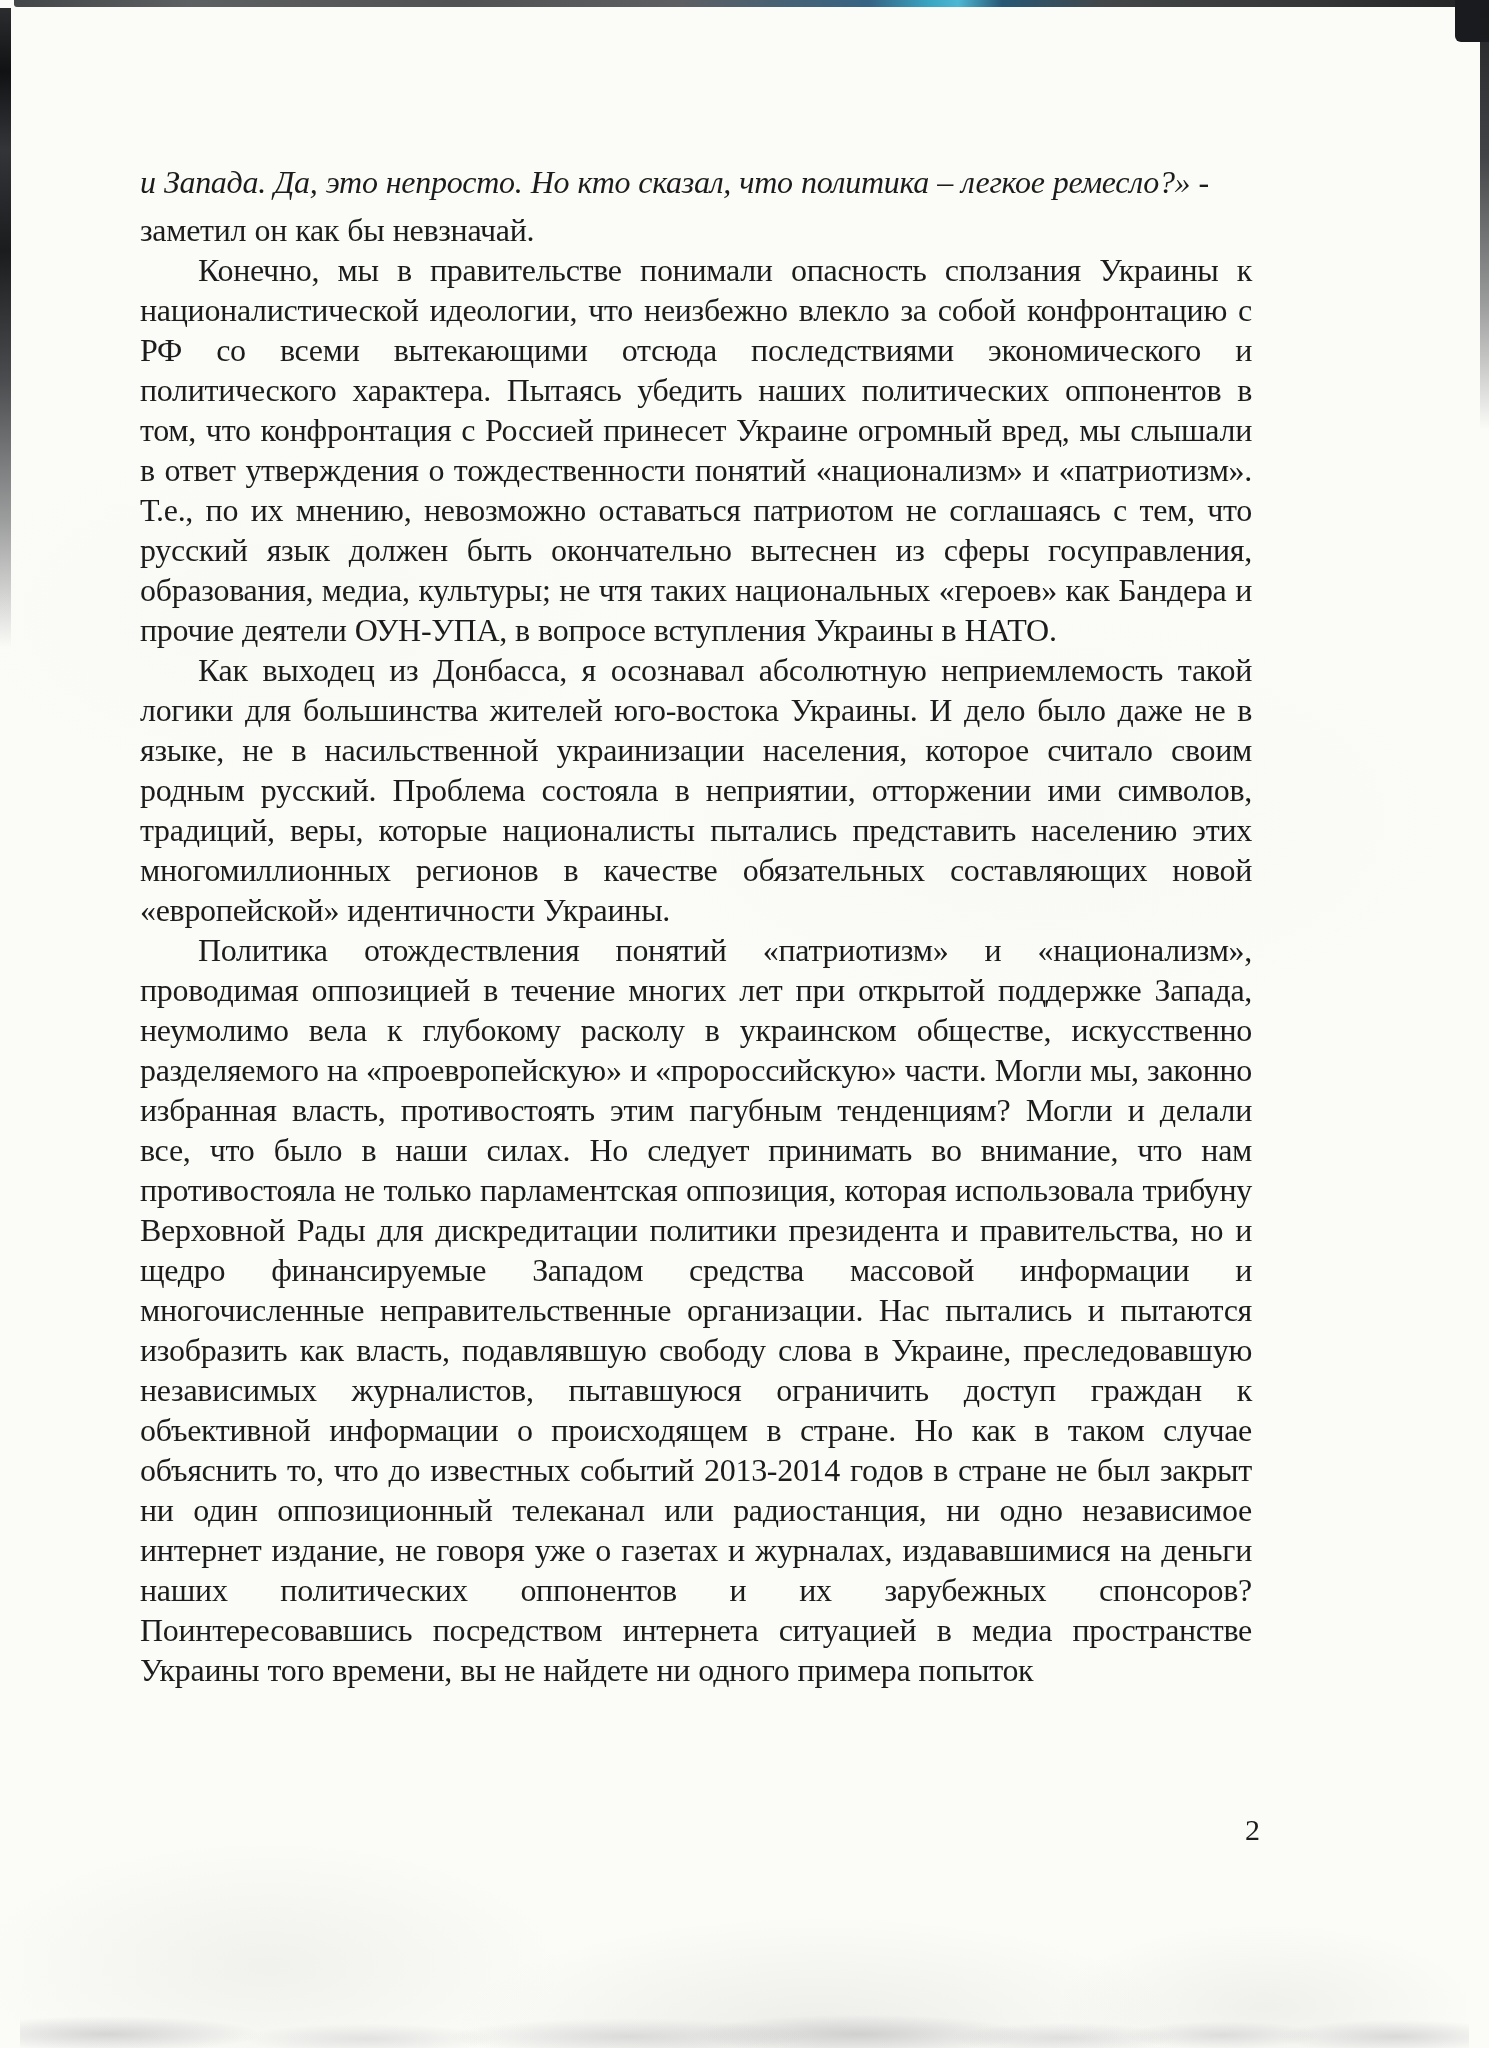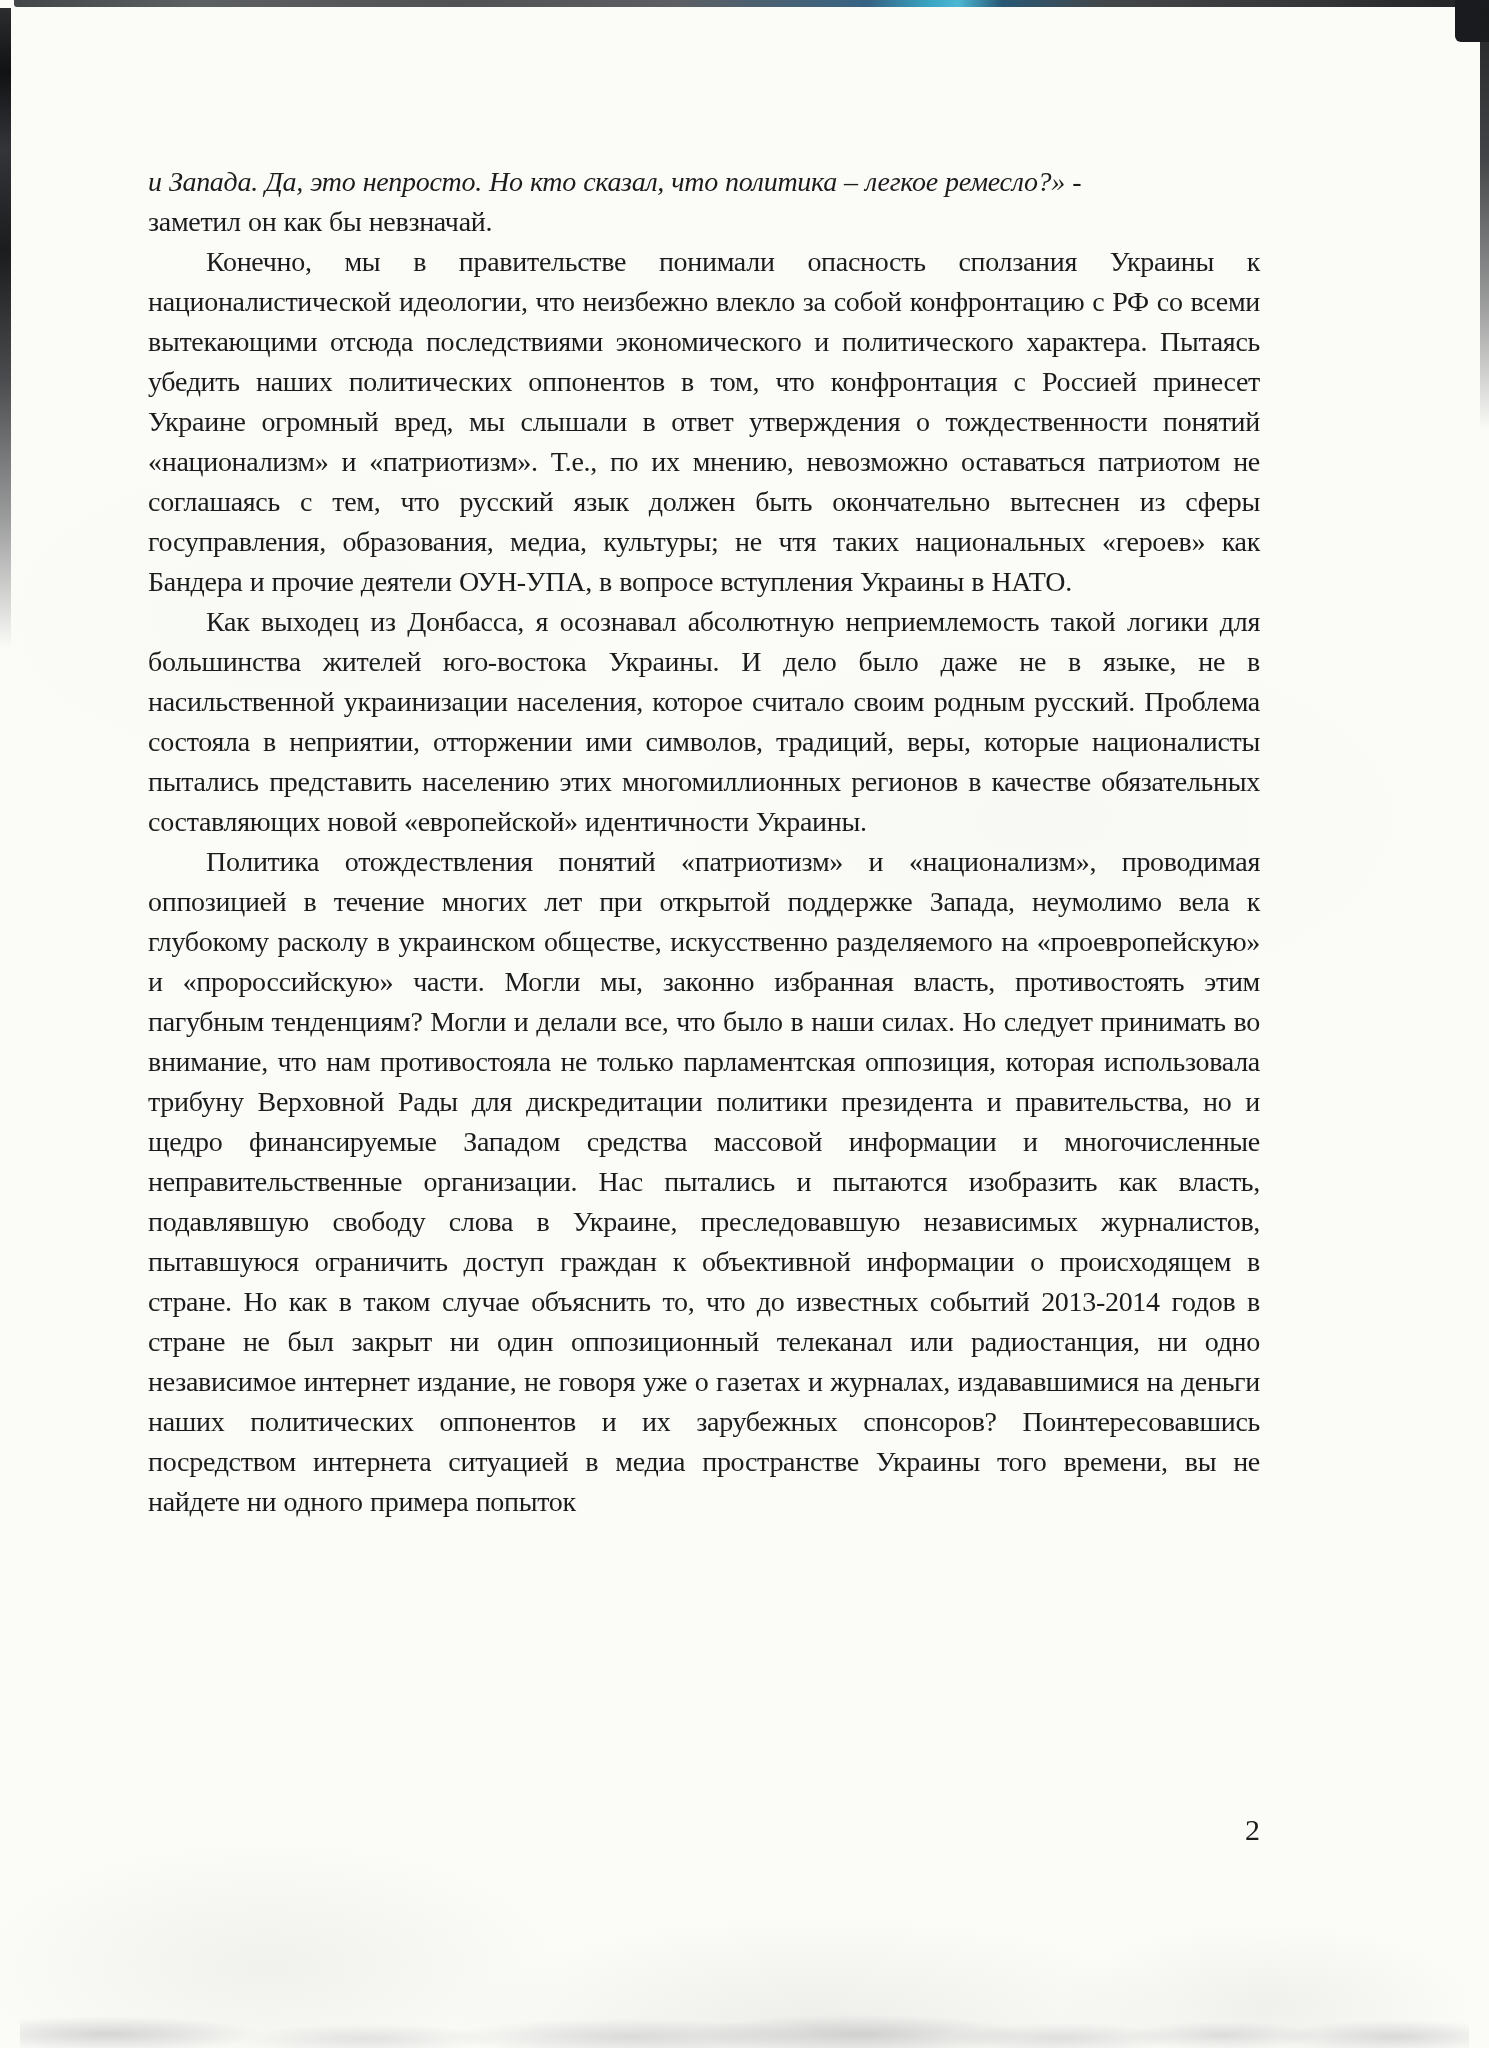--- a/index.html
+++ b/index.html
@@ -73,36 +73,37 @@
       radial-gradient(180px 22px at 24% 80%, rgba(130,132,134,0.18), rgba(130,132,134,0) 70%),
       radial-gradient(260px 26px at 42% 75%, rgba(125,127,129,0.22), rgba(125,127,129,0) 70%),
       radial-gradient(240px 28px at 58% 70%, rgba(118,120,122,0.26), rgba(118,120,122,0) 70%),
       radial-gradient(160px 22px at 72% 78%, rgba(128,130,132,0.20), rgba(128,130,132,0) 70%),
       radial-gradient(140px 20px at 83% 72%, rgba(126,128,130,0.20), rgba(126,128,130,0) 70%),
       radial-gradient(170px 24px at 95% 75%, rgba(120,122,124,0.24), rgba(120,122,124,0) 70%);
   }
   
   .text-block {
     position: absolute;
-    left: 148px;
+    left: 140px;
     top: 162px;
     width: 1112px;
-    font-size: 28px;
+    font-size: 32px;
     line-height: 40px;
     letter-spacing: -0.3px;
     word-spacing: 0.5px;
   }
   p { margin: 0; }
   p.quote-line {
     text-align: left;
     font-style: italic;
   }
   p.quote-attrib {
     text-align: left;
     font-style: normal;
+    margin-top: 8px;
   }
   p.body-par {
     text-align: justify;
     text-indent: 58px;
   }
   .page-number {
     position: absolute;
     left: 148px;
     top: 1810px;
     width: 1112px;

